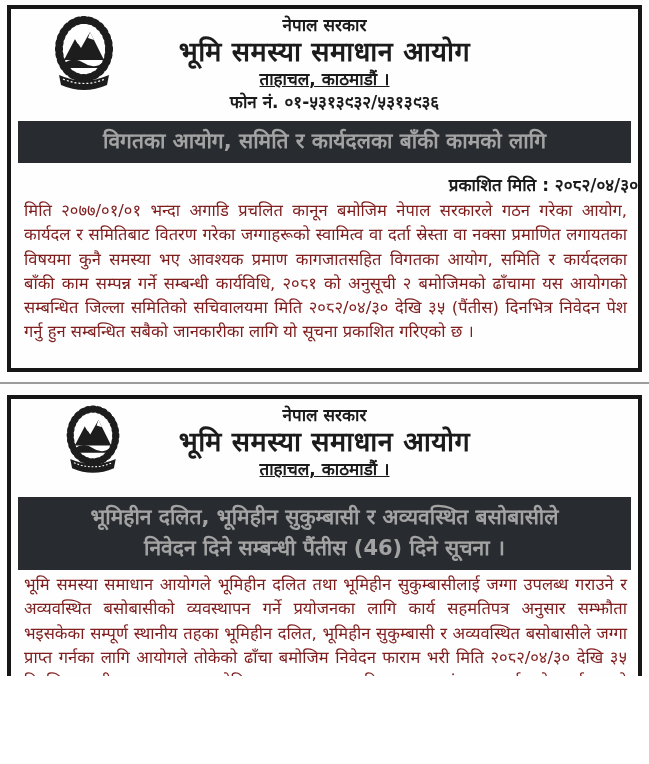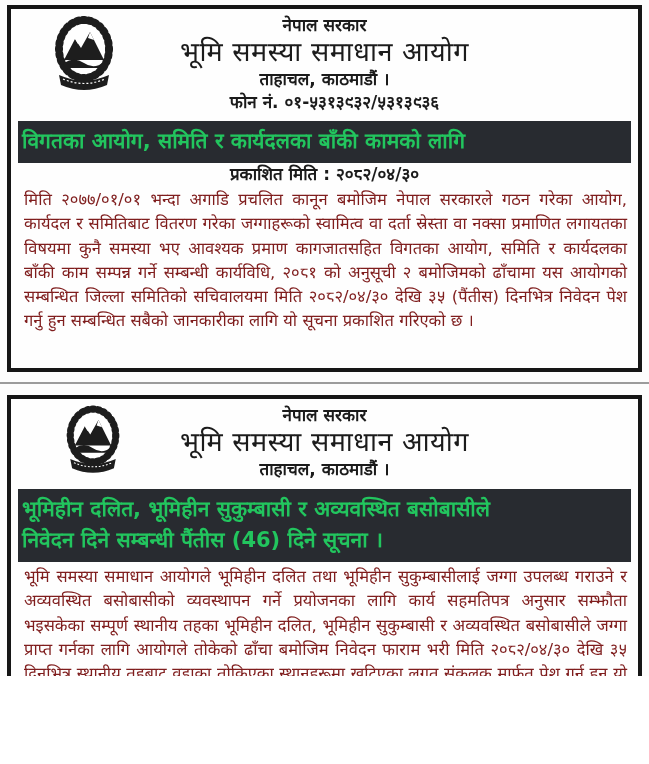--- a/index.html
+++ b/index.html
@@ -21,41 +21,42 @@
   .notice-1 { top: 5px;   height: 367px; }
   .notice-2 { top: 395px; height: 361px; }
 
   .divider { position: absolute; left: 0; top: 382px; width: 649px; height: 2px; background: #9c9c9c; }
 
   .letterhead { position: relative; text-align: center; padding-top: 6px; }
   .emblem { position: absolute; top: 4px; left: 40px; width: 66px; height: 82px; display: block; }
   .notice-2 .emblem { left: 52px; top: 3px; width: 60px; height: 76px; }
 
   .govt  { font-size: 17px; font-weight: bold; line-height: 21px; }
-  .org   { font-size: 27px; font-weight: normal; line-height: 32px; letter-spacing: 0.5px; }
-  .addr  { font-size: 17px; font-weight: bold; line-height: 22px; }
+  .org   { font-size: 27px; font-weight: bold; line-height: 32px; letter-spacing: 0.5px; }
+  .addr  { font-size: 17px; font-weight: bold; line-height: 22px; text-decoration: underline; }
   .phone { font-size: 17px; font-weight: bold; line-height: 23px; margin-top: 1px; margin-left: 20px; }
 
   .banner {
     margin: 7px 7px 0 7px;
     background: #282b30;
-    color: #22c55e;
+    color: #a3a3a3;
+    text-align: center;
     font-weight: bold;
     font-size: 21px;
     line-height: 31px;
     padding: 5px 4px 6px 4px;
   }
-  .notice-2 .banner { margin-top: 9px; }
+  .notice-2 .banner { margin-top: 17px; }
 
   .pubdate {
-    text-align: center;
+    text-align: right;
     font-weight: bold;
     font-size: 17px;
     line-height: 22px;
-    margin-top: 0;
+    margin-top: 11px;
   }
 
   .body-text {
     margin: 3px 11px 0 13px;
     font-size: 16.5px;
     line-height: 24.3px;
     text-align: justify;
     text-justify: inter-word;
     color: #7f1d1d;
   }

